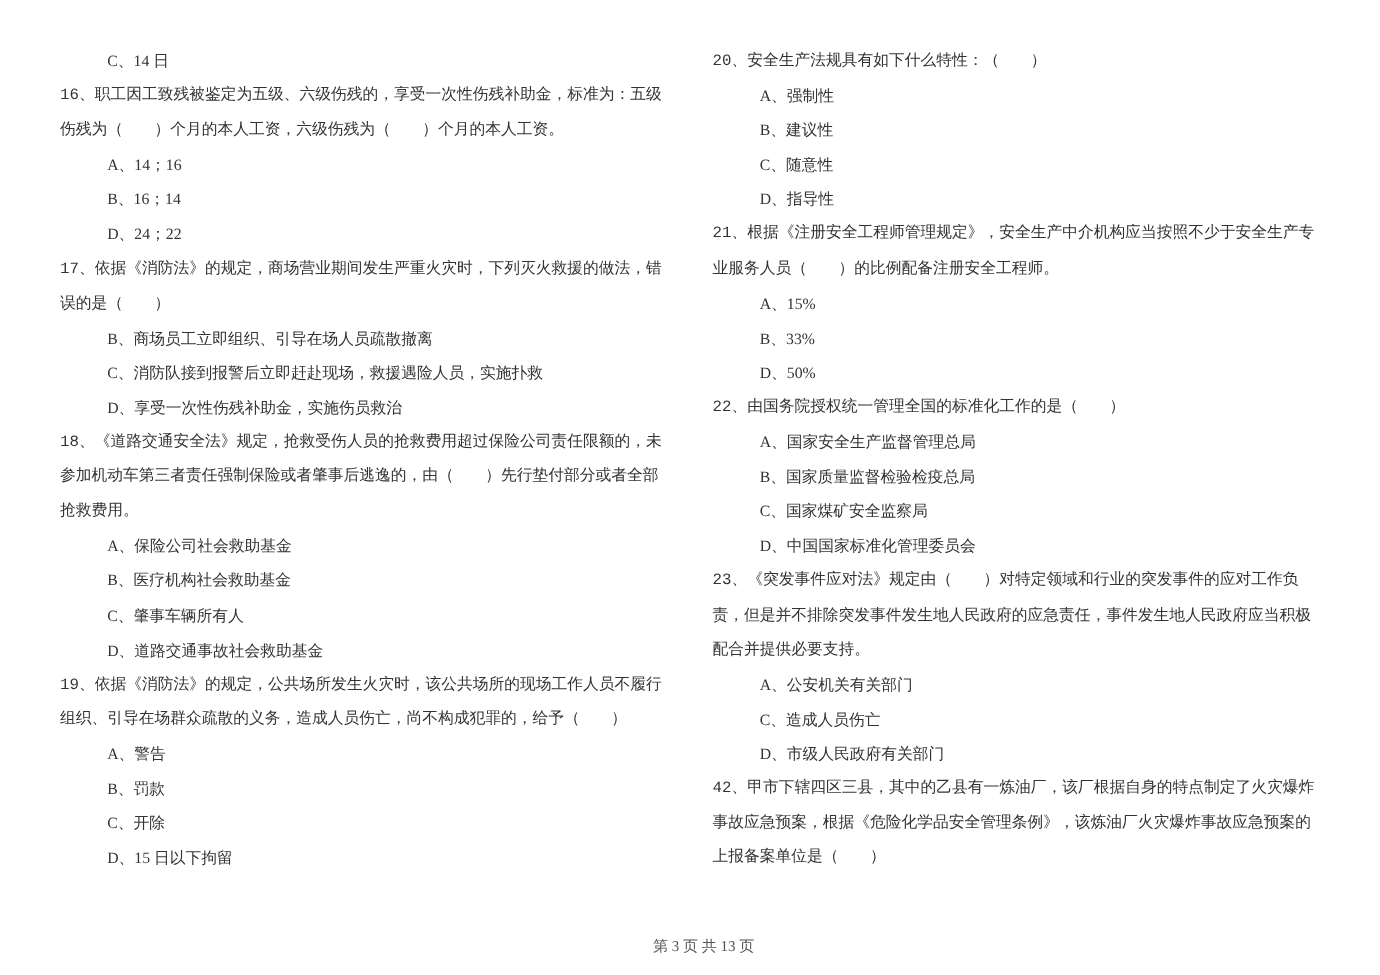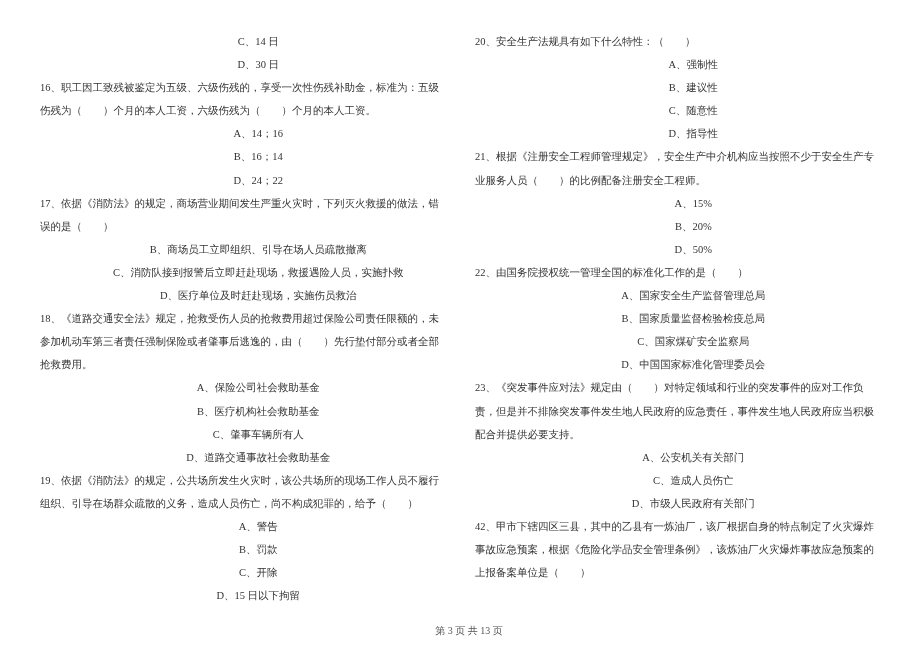--- a/index.html
+++ b/index.html
@@ -20,71 +20,70 @@
     .content {
       display: flex;
       gap: 30px;
     }
     .column {
       flex: 1;
       line-height: 2.2;
     }
     .option {
       padding-left: 3em;
-      text-align: center;
     }
     .question {
       text-indent: 0;
+      font-family: Liberation Mono, monospace;
     }
     .footer {
       position: absolute;
       bottom: 12px;
       left: 18px;
       right: 0;
       text-align: center;
       font-size: 10px;
       color: #555;
     }
   </style>
 </head>
 <body>
 
 <div class="content">
   <div class="column">
     <div class="option">C、14 日</div>
-    <div class="option">D、30 日</div>
     <div class="question">16、职工因工致残被鉴定为五级、六级伤残的，享受一次性伤残补助金，标准为：五级伤残为（　　）个月的本人工资，六级伤残为（　　）个月的本人工资。</div>
     <div class="option">A、14；16</div>
     <div class="option">B、16；14</div>
     <div class="option">D、24；22</div>
     <div class="question">17、依据《消防法》的规定，商场营业期间发生严重火灾时，下列灭火救援的做法，错误的是（　　）</div>
     <div class="option">B、商场员工立即组织、引导在场人员疏散撤离</div>
     <div class="option">C、消防队接到报警后立即赶赴现场，救援遇险人员，实施扑救</div>
-    <div class="option">D、医疗单位及时赶赴现场，实施伤员救治</div>
+    <div class="option">D、享受一次性伤残补助金，实施伤员救治</div>
     <div class="question">18、《道路交通安全法》规定，抢救受伤人员的抢救费用超过保险公司责任限额的，未参加机动车第三者责任强制保险或者肇事后逃逸的，由（　　）先行垫付部分或者全部抢救费用。</div>
     <div class="option">A、保险公司社会救助基金</div>
     <div class="option">B、医疗机构社会救助基金</div>
     <div class="option">C、肇事车辆所有人</div>
     <div class="option">D、道路交通事故社会救助基金</div>
     <div class="question">19、依据《消防法》的规定，公共场所发生火灾时，该公共场所的现场工作人员不履行组织、引导在场群众疏散的义务，造成人员伤亡，尚不构成犯罪的，给予（　　）</div>
     <div class="option">A、警告</div>
     <div class="option">B、罚款</div>
     <div class="option">C、开除</div>
     <div class="option">D、15 日以下拘留</div>
   </div>
 
   <div class="column">
     <div class="question">20、安全生产法规具有如下什么特性：（　　）</div>
     <div class="option">A、强制性</div>
     <div class="option">B、建议性</div>
     <div class="option">C、随意性</div>
     <div class="option">D、指导性</div>
     <div class="question">21、根据《注册安全工程师管理规定》，安全生产中介机构应当按照不少于安全生产专业服务人员（　　）的比例配备注册安全工程师。</div>
     <div class="option">A、15%</div>
-    <div class="option">B、20%</div>
+    <div class="option">B、33%</div>
     <div class="option">D、50%</div>
     <div class="question">22、由国务院授权统一管理全国的标准化工作的是（　　）</div>
     <div class="option">A、国家安全生产监督管理总局</div>
     <div class="option">B、国家质量监督检验检疫总局</div>
     <div class="option">C、国家煤矿安全监察局</div>
     <div class="option">D、中国国家标准化管理委员会</div>
     <div class="question">23、《突发事件应对法》规定由（　　）对特定领域和行业的突发事件的应对工作负责，但是并不排除突发事件发生地人民政府的应急责任，事件发生地人民政府应当积极配合并提供必要支持。</div>
     <div class="option">A、公安机关有关部门</div>
     <div class="option">C、造成人员伤亡</div>
     <div class="option">D、市级人民政府有关部门</div>

